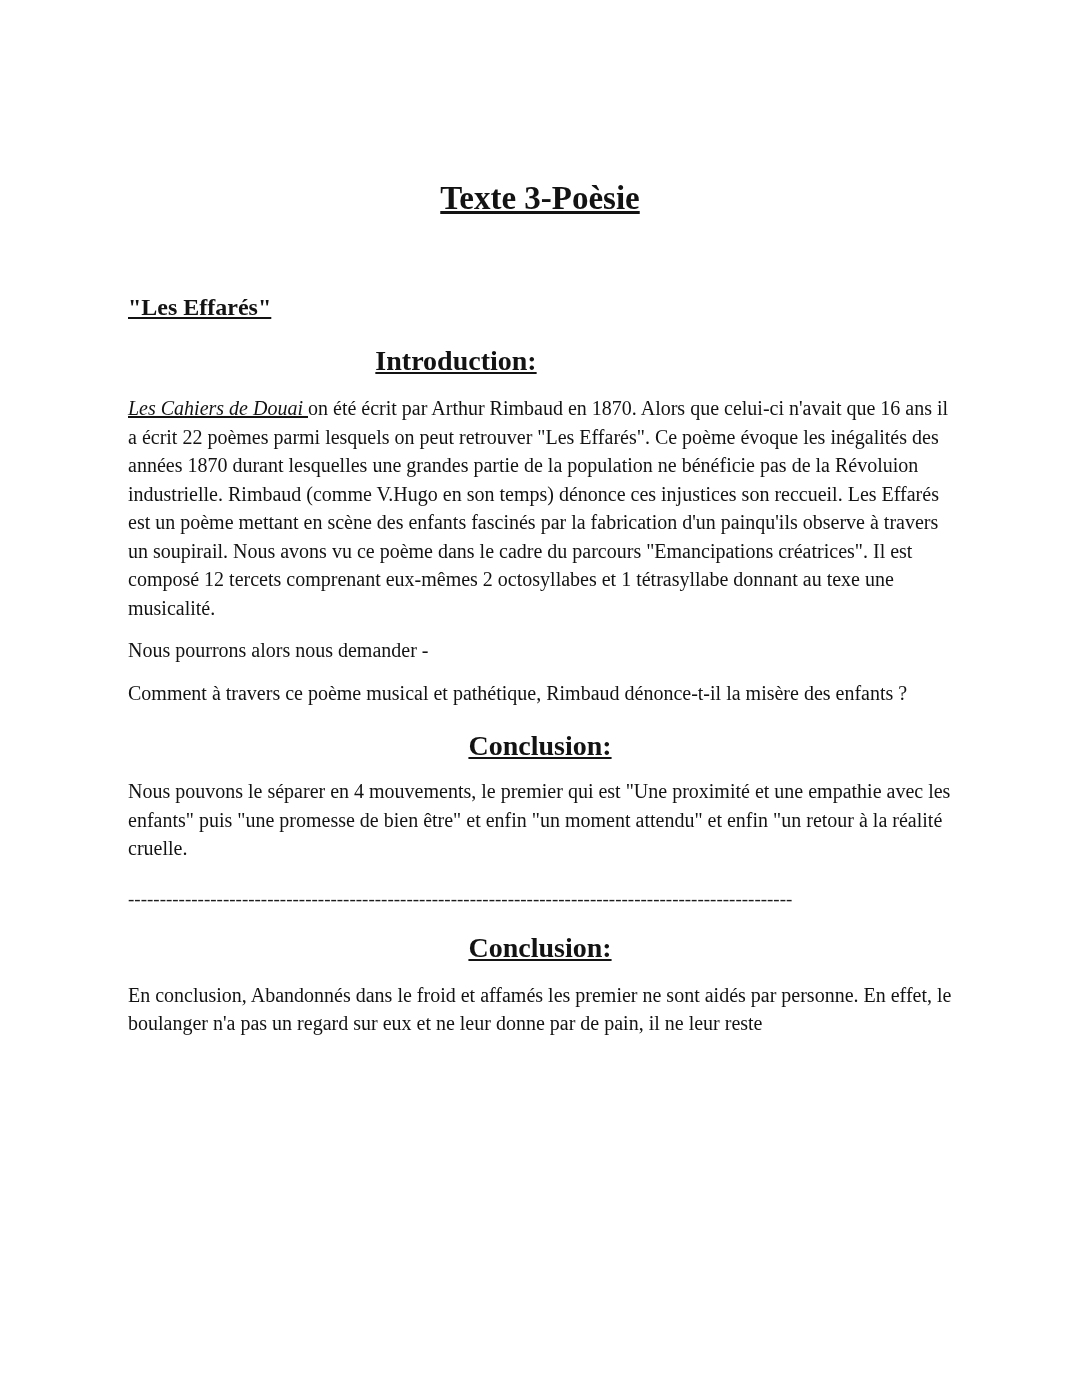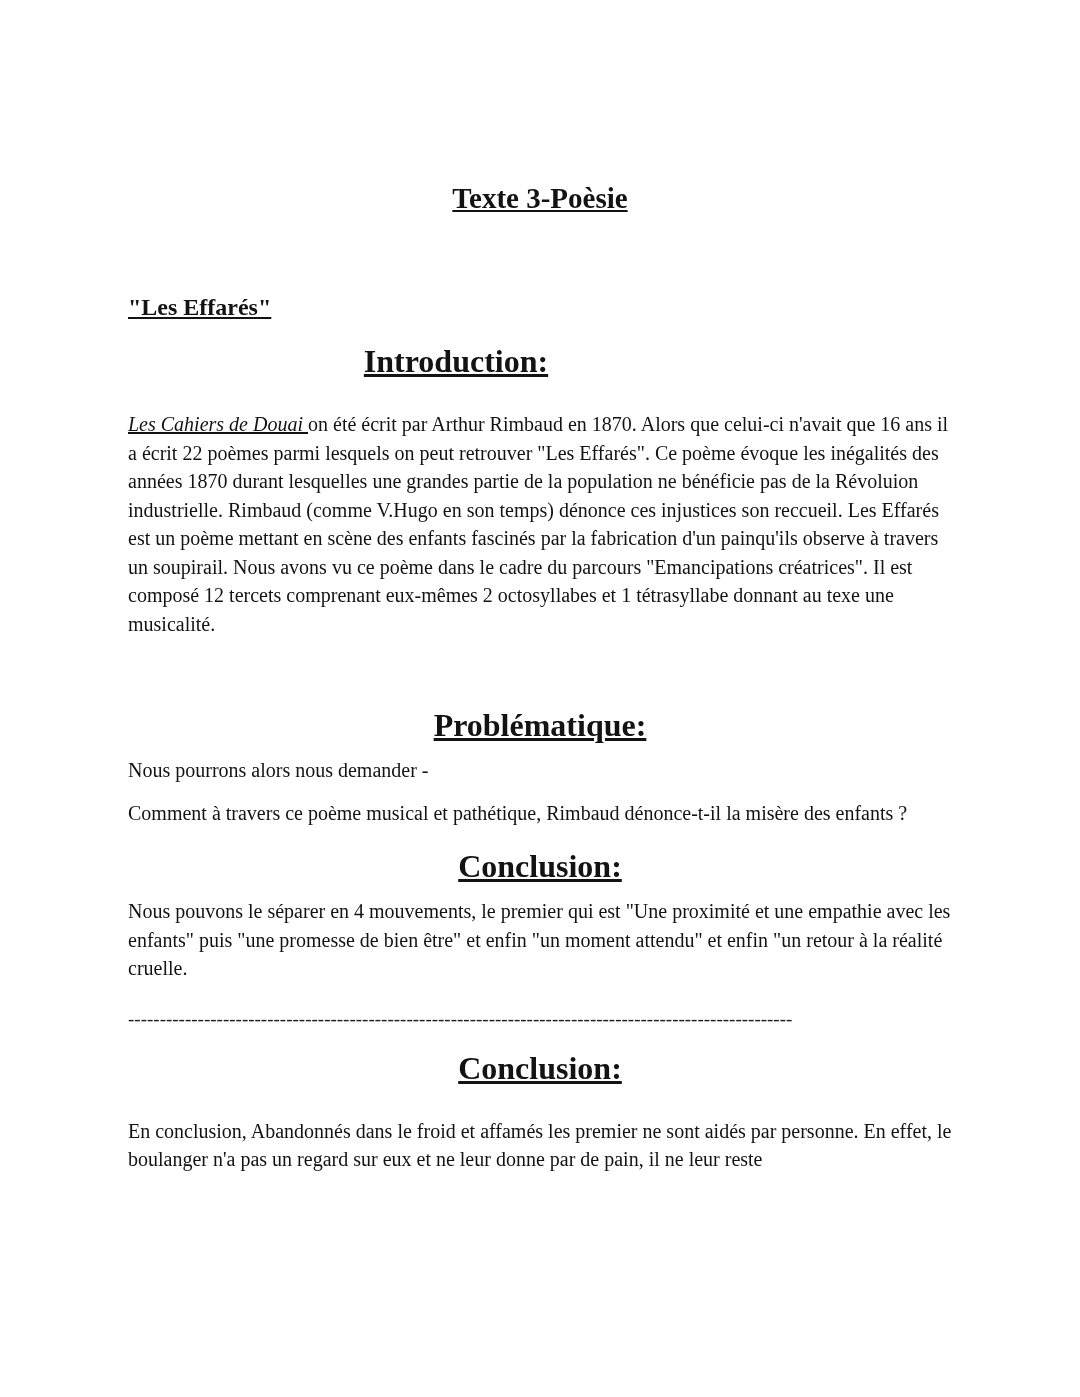--- a/index.html
+++ b/index.html
@@ -16,59 +16,59 @@
     overflow: hidden;
     font-family: "Liberation Serif", "DejaVu Serif", serif;
     color: #131313;
   }
   .content {
     padding: 0 128px;
   }
   
   .doc-title {
     margin: 180px 0 0 0;
-    font-size: 29px;
+    font-size: 33px;
     line-height: 36px;
     font-weight: bold;
     text-align: center;
     text-decoration: underline;
     font-family: Liberation Serif, serif;
   }
   
   .poem-title {
     margin: 76px 0 0 0;
     font-size: 24px;
     line-height: 30px;
     font-weight: bold;
     text-decoration: underline;
   }
   
   .section-heading {
     margin: 22px 0 0 0;
-    font-size: 32px;
+    font-size: 28px;
     line-height: 34px;
     font-weight: bold;
     text-align: center;
   }
   .section-heading .underlined {
     text-decoration: underline;
   }
   .section-heading.intro-offset {
     position: relative;
     left: -84px;
   }
   .section-heading.problematique {
     margin-top: 70px;
   }
   .section-heading.conclusion {
     margin-top: 18px;
   }
   
   .para {
-    margin: 32px 0 0 0;
+    margin: 16px 0 0 0;
     font-size: 20px;
     line-height: 28.5px;
     text-align: left;
   }
   .para.tight {
     margin-top: 14px;
   }
   .lead-italic {
     font-style: italic;
     text-decoration: underline;
@@ -102,21 +102,20 @@
 
     <h1 class="doc-title">Texte 3-Poèsie</h1>
 
     <h2 class="poem-title">"Les Effarés"</h2>
 
     <h3 class="section-heading intro-offset"><span class="underlined">Introduction:</span></h3>
 
     <p class="para"><span class="lead-italic">Les Cahiers de Douai&nbsp;</span><span>on été écrit par Arthur Rimbaud en 1870. Alors que celui-ci n'avait que 16 ans il a écrit 22 poèmes parmi lesquels on peut retrouver "Les Effarés". Ce poème évoque les inégalités des années 1870 durant lesquelles une grandes partie de la population ne bénéficie pas de la Révoluion industrielle. Rimbaud (comme V.Hugo en son temps) dénonce ces injustices son reccueil. Les Effarés est un poème mettant en scène des enfants fascinés par la fabrication d'un painqu'ils observe à travers un soupirail. Nous avons vu ce poème dans le cadre du parcours "Emancipations créatrices". Il est composé 12 tercets comprenant eux-mêmes 2 octosyllabes et 1 tétrasyllabe donnant au texe une musicalité.</span></p>
 
 
-    <h3 class="section-heading problematique"><span class="underlined">Problématique:</span></h3>
 
     <p class="para tight">Nous pourrons alors nous demander -</p>
 
     <p class="para tight">Comment à travers ce poème musical et pathétique, Rimbaud dénonce-t-il la misère des enfants ?</p>
 
     <h3 class="section-heading"><span class="underlined">Conclusion:</span></h3>
 
     <p class="para tight">Nous pouvons le séparer en 4 mouvements, le premier qui est "Une proximité et une empathie avec les enfants" puis "une promesse de bien être" et enfin "un moment attendu" et enfin "un retour à la réalité cruelle.</p>
 
     <div class="separator-line">---------------------------------------------------------------------------------------------------------</div>

